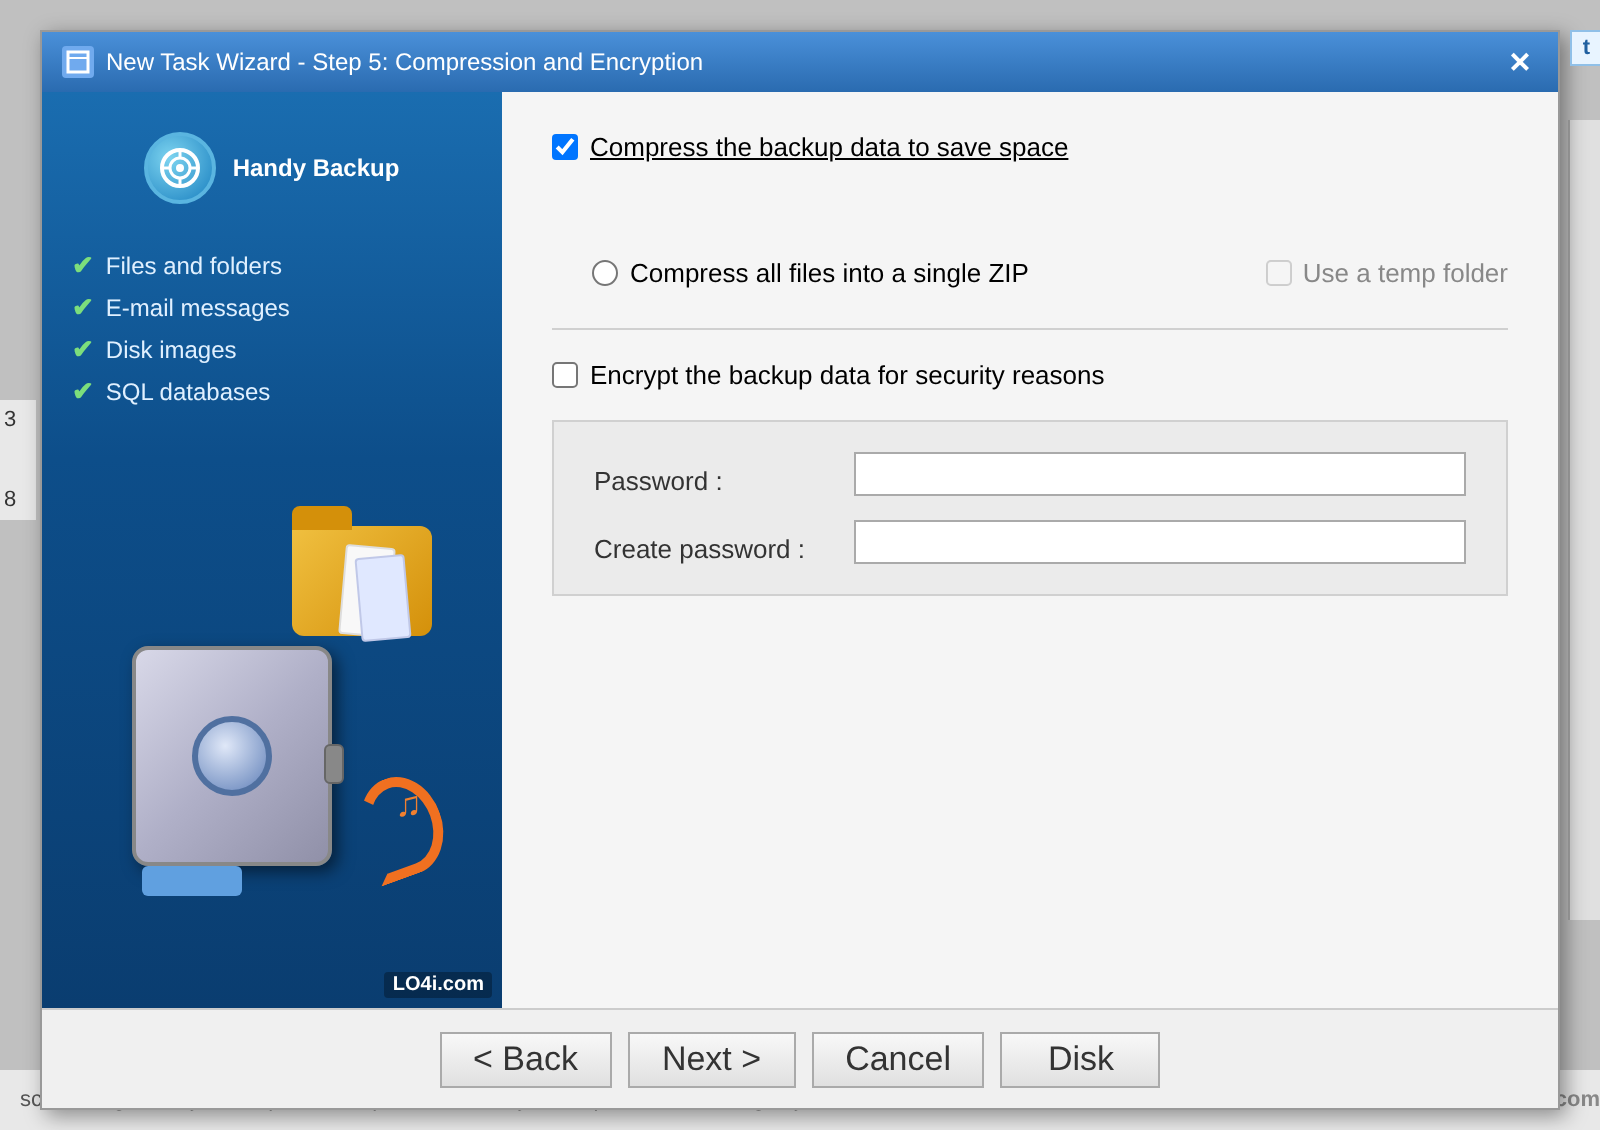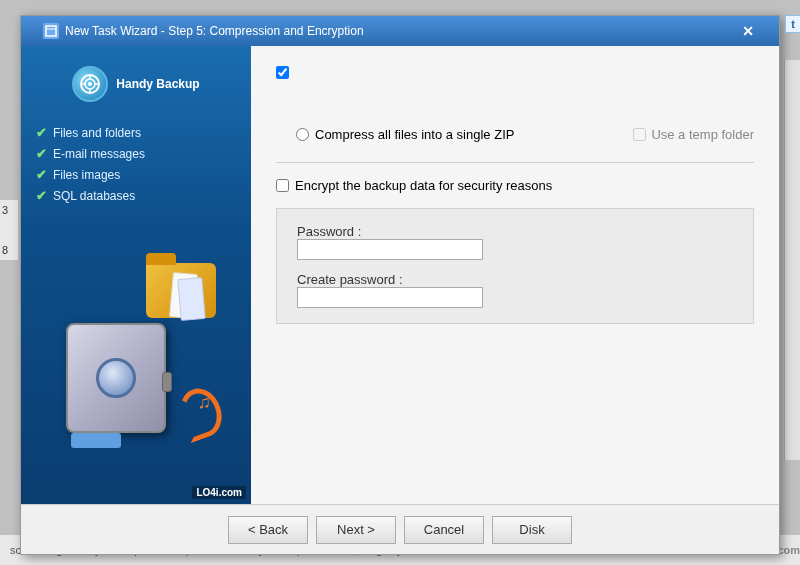--- a/index.html
+++ b/index.html
@@ -67,21 +67,21 @@
       box-shadow: 3px 3px 10px rgba(0,0,0,0.4);
       z-index: 10;
       display: flex;
       flex-direction: column;
     }
 
     
     .title-bar {
       background: linear-gradient(to bottom, #4a90d9, #2a6bb0);
       color: white;
-      padding: 6px 22px;
+      padding: 6px 10px;
       display: flex;
       align-items: center;
       justify-content: space-between;
       font-size: 12px;
       font-weight: normal;
       flex-shrink: 0;
     }
 
     .title-bar-left {
       display: flex;
@@ -349,23 +349,22 @@
     
     .password-group {
       background: #ebebeb;
       border: 1px solid #d0d0d0;
       padding: 15px 20px;
       margin-top: 5px;
     }
 
     .field-row {
       display: flex;
-      align-items: flex-start;
+      align-items: flex-end;
       margin-bottom: 12px;
-      flex-direction: column;
     }
 
     .field-row:last-child {
       margin-bottom: 0;
     }
 
     .field-label {
       width: 130px;
       font-size: 13px;
       color: #333;
@@ -392,21 +391,21 @@
       flex-shrink: 0;
     }
 
     .dialog-btn {
       min-width: 80px;
       height: 28px;
       padding: 0 16px;
       border: 1px solid #aaa;
       background: linear-gradient(to bottom, #f8f8f8, #e0e0e0);
       cursor: pointer;
-      font-size: 13px;
+      font-size: 17px;
       color: #333;
     }
 
     
     .logo-overlay {
       position: absolute;
       bottom: 5px;
       right: 5px;
       color: white;
       font-size: 10px;
@@ -486,21 +485,21 @@
         <li>
           <span class="check-icon">✔</span>
           <span>Files and folders</span>
         </li>
         <li>
           <span class="check-icon">✔</span>
           <span>E-mail messages</span>
         </li>
         <li>
           <span class="check-icon">✔</span>
-          <span>Files images</span>
+          <span>Disk images</span>
         </li>
         <li>
           <span class="check-icon">✔</span>
           <span>SQL databases</span>
         </li>
       </ul>
 
       <div class="safe-area">
         <div class="safe-illustration">
 
@@ -524,20 +523,21 @@
       </div>
 
       <div class="logo-overlay">LO4i.com</div>
     </div>
 
     <div class="right-panel">
 
       <div class="section">
         <label class="checkbox-label">
           <input type="checkbox" checked="" style="">
+          <span class="underline-text">Compress the backup data to save space</span>
         </label>
 
         <div class="radio-group">
           <div class="radio-row">
             <input type="radio" name="compress-type" style="">
             <span>Compress all files into a single ZIP</span>
             <div class="temp-folder-option">
               <input type="checkbox" disabled="" style="">
               <span>Use a temp folder</span>
             </div>

